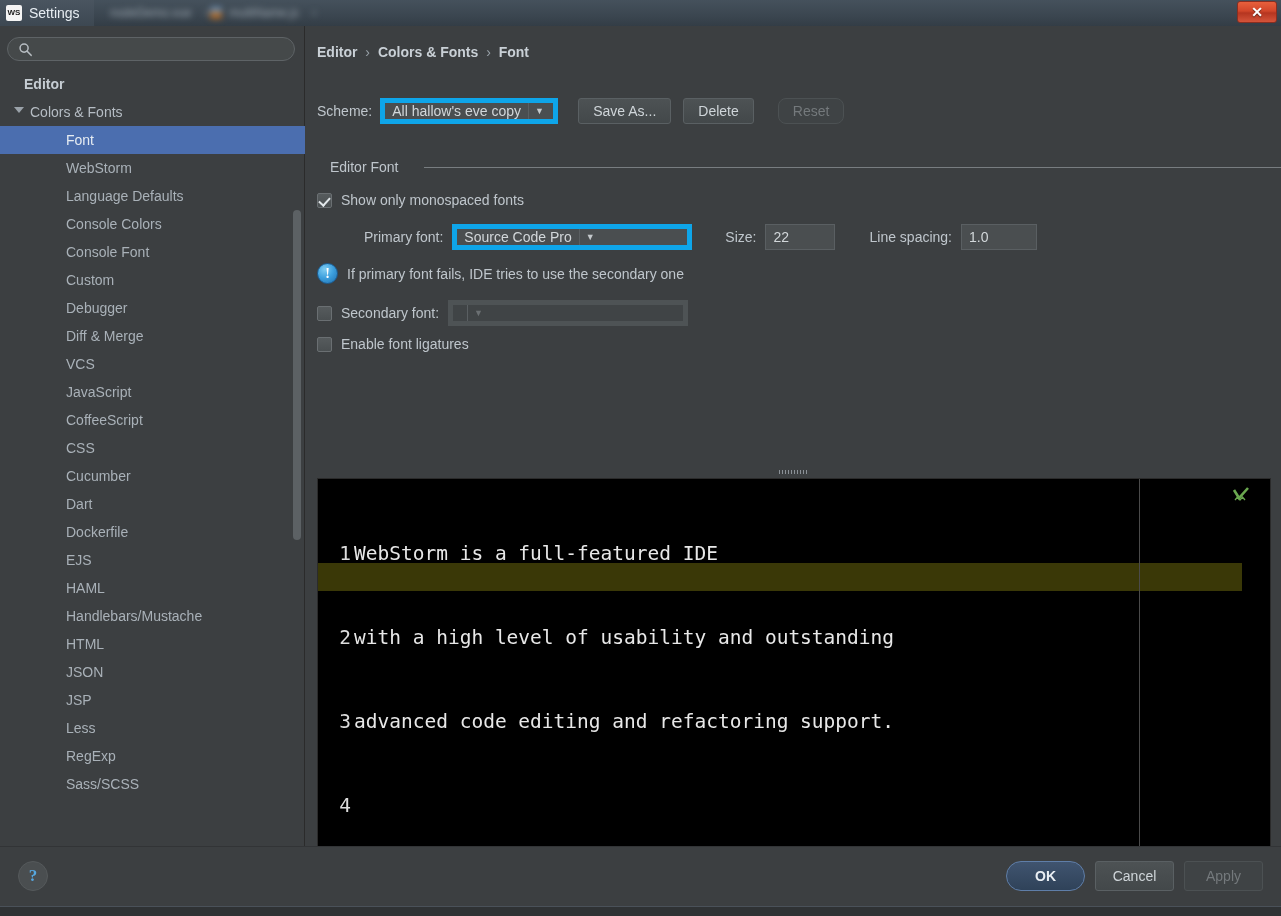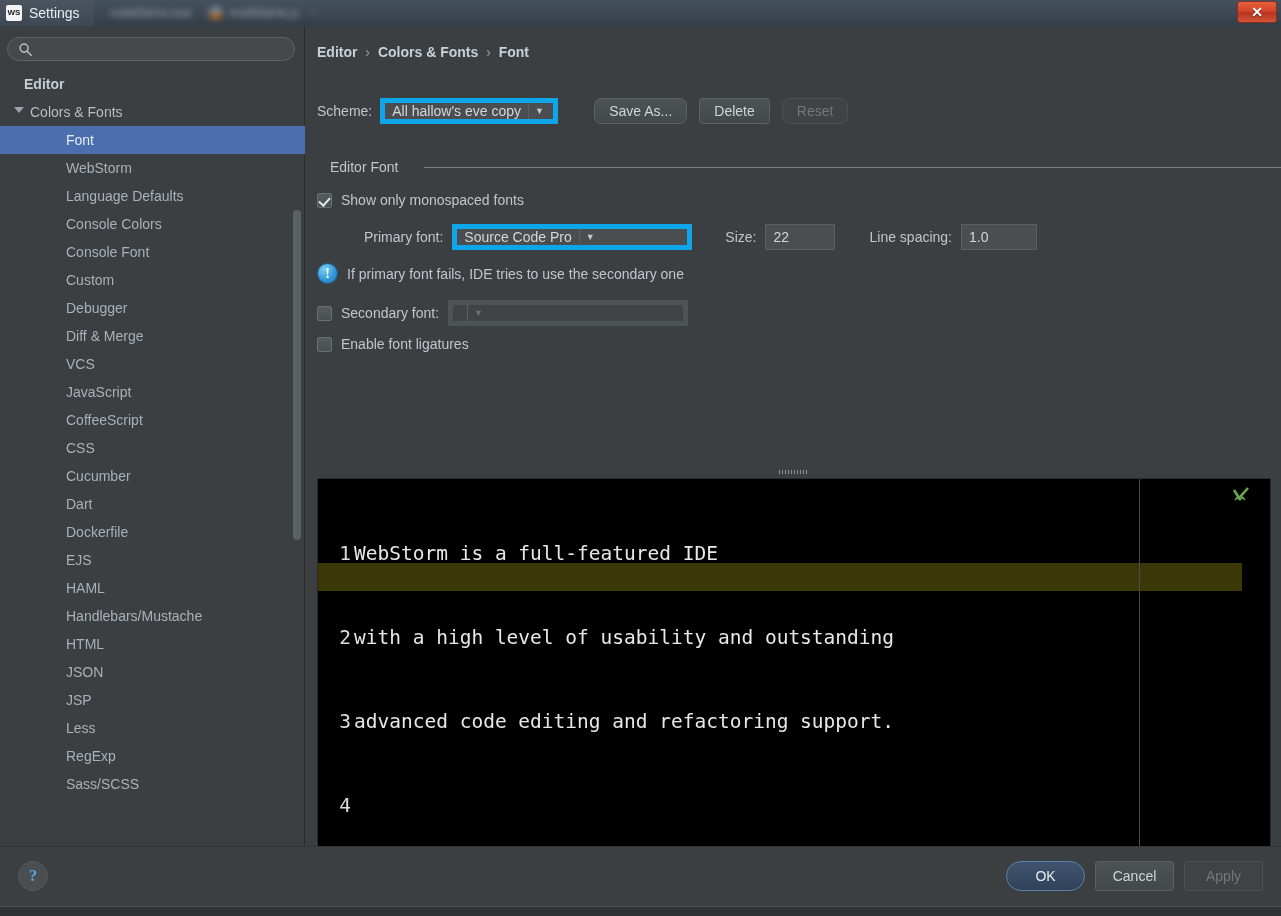--- a/index.html
+++ b/index.html
@@ -148,21 +148,21 @@
     height: 26px; padding: 0 14px;
     border: 1px solid #5a6063; border-radius: 3px;
     background: linear-gradient(180deg,#4d5254 0%, #43484a 100%);
     color: #cfd5d9; font-size: 14px; font-family: "Liberation Sans", sans-serif;
     display: flex; align-items: center; justify-content: center;
     cursor: pointer; white-space: nowrap;
   }
   .btn.disabled { color: #74797c; border-color: #4c5153; background: #3f4345; cursor: default; }
   .btn.default {
     background: linear-gradient(180deg,#40546f 0%, #2f4259 100%);
-    border-color: #5f7ea8; color: #e9eef3; font-weight: normal; border-radius: 15px;
+    border-color: #5f7ea8; color: #e9eef3; font-weight: bold; border-radius: 15px;
   }
 
   .group-head {
     position: absolute; left: 11px; top: 131px; width: 954px; height: 20px;
     display: flex; align-items: center; gap: 26px; margin-left: 13px;
   }
   .group-head .gtitle { color: #bfc6cc; font-size: 14px; white-space: nowrap; }
   .group-head .grule { flex: 1; height: 1px; background: #787d80; }
 
   .opt-row { position: absolute; display: flex; align-items: center; gap: 9px; }
@@ -388,23 +388,23 @@
         <span class="sep">›</span>
         <span>Font</span>
       </div>
 
       <div class="scheme-row">
         <span class="lbl">Scheme:</span>
         <div class="combo" style="width:178px;">
           <div class="val">All hallow's eve copy</div>
           <div class="arrow">▼</div>
         </div>
-        <div class="btn" style="margin-left:28px;border-radius:7px;">Save As...</div>
+        <div class="btn" style="margin-left:12px;">Save As...</div>
         <div class="btn" style="margin-left:4px;">Delete</div>
-        <div class="btn disabled" style="margin-left:4px;border-radius:8px;">Reset</div>
+        <div class="btn disabled" style="margin-left:16px;border-radius:8px;">Reset</div>
       </div>
 
       <div class="group-head">
         <span class="gtitle">Editor Font</span>
         <span class="grule"></span>
       </div>
 
       <div class="opt-row" style="left:11px; top:166px;">
         <span class="cbx checked"></span>
         <span class="lbl">Show only monospaced fonts</span>

